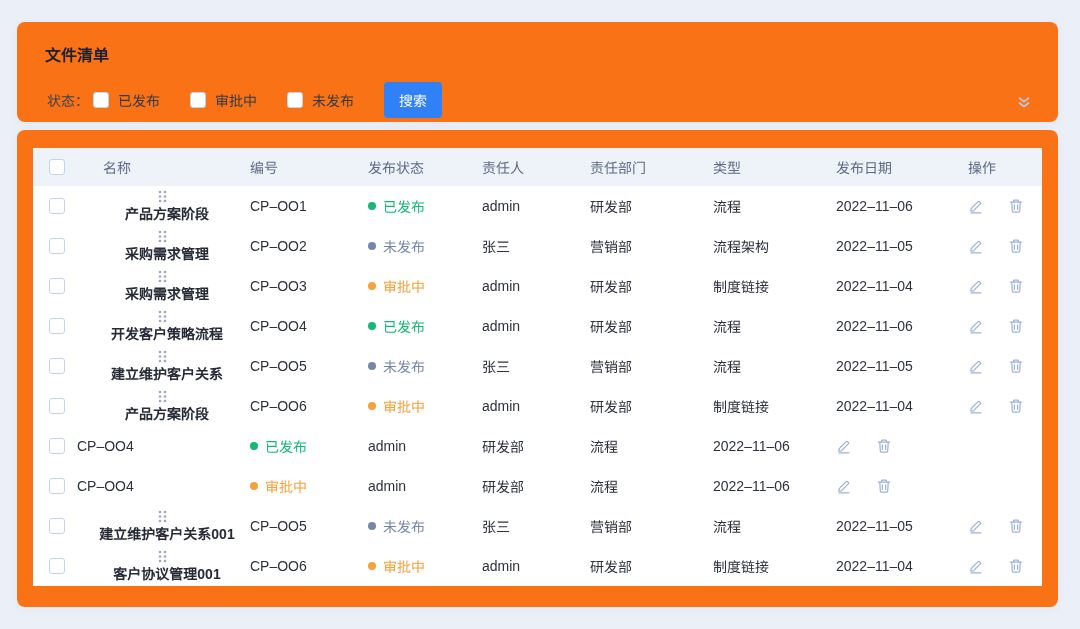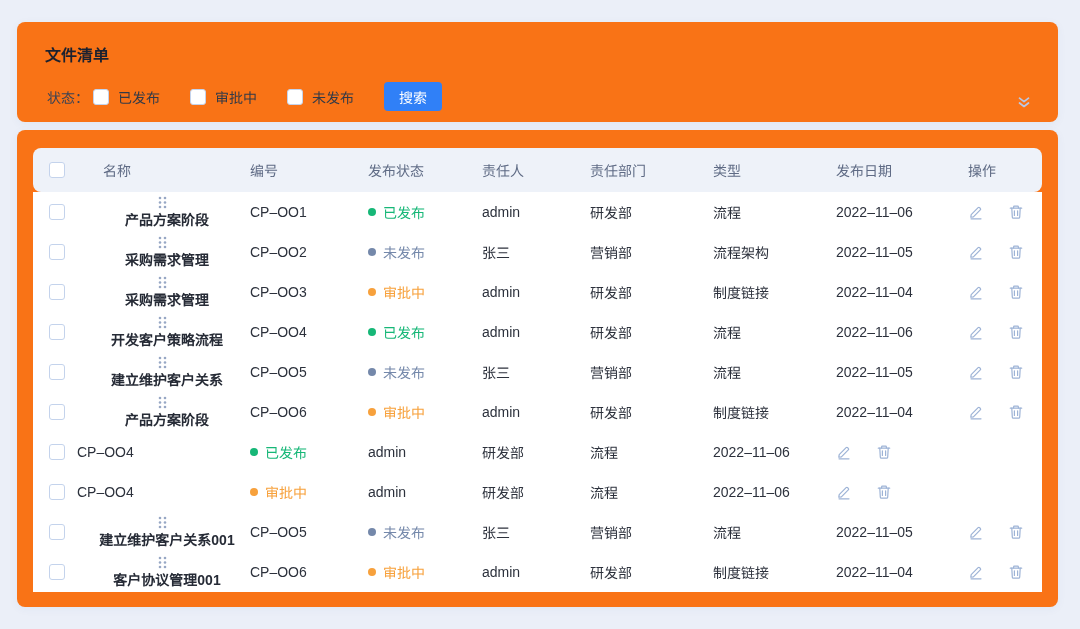--- a/index.html
+++ b/index.html
@@ -17,30 +17,30 @@
   
   .card-top { top:22px; height:100px; padding:24px 16px 0 14px; }
   .page-title { font-size:16px; font-weight:700; color:#1b2130; line-height:20px; padding-left:14px; }
   .filter-row { display:flex; align-items:center; margin-top:16px; padding-left:16px; position:relative; }
   .filter-label { color:#3b4354; margin-right:4px; }
   .filter-opt { display:flex; align-items:center; margin-right:30px; cursor:pointer; }
   .cbx { display:inline-block; width:16px; height:16px; background:#fff;
          border:1px solid #c4d3ec; border-radius:3px; flex:0 0 16px; }
   .filter-opt .opt-label { margin-left:9px; color:#333a47; }
   .btn-search { border:none; background:var(--c-accent,#3080f7); color:#fff; font-size:14px;
-                width:58px; height:29px; border-radius:4px; cursor:pointer;
+                width:58px; height:36px; border-radius:4px; cursor:pointer;
                 font-family:inherit; }
   .collapse { position:absolute; right:26px; top:72px; width:16px; height:16px;
               color:#b9c9e6; cursor:pointer; }
   
   .card-table { top:130px; height:477px; padding:18px 16px 0 16px; }
   .grid-row { display:grid;
       grid-template-columns:44px 173px 118px 114px 108px 123px 123px 132px 1fr;
       align-items:center; }
-  .thead { height:44px; background:#eef2f9; border-radius:8px; color:#5f6b85; }
+  .thead { height:38px; background:#eef2f9; border-radius:0; color:#5f6b85; }
   .thead .cell { font-weight:400; }
   .trow { height:40px; background:#fff; }
   .cell { overflow:hidden; white-space:nowrap; }
   .cell-check { padding-left:16px; display:flex; align-items:center; }
   .cell-name { display:flex; align-items:center; padding-left:7px;flex-direction:column; }
   .drag-handle { width:9px; height:13px; color:#97a7c4; margin-right:10px; flex:0 0 9px; cursor:grab; }
   .name-text { font-weight:600; color:#262b36; }
   .status { display:flex; align-items:center; }
   .status .dot { width:8px; height:8px; border-radius:50%; margin-right:7px; }
   .status.published   { color:var(--c-published,#16b777); }

